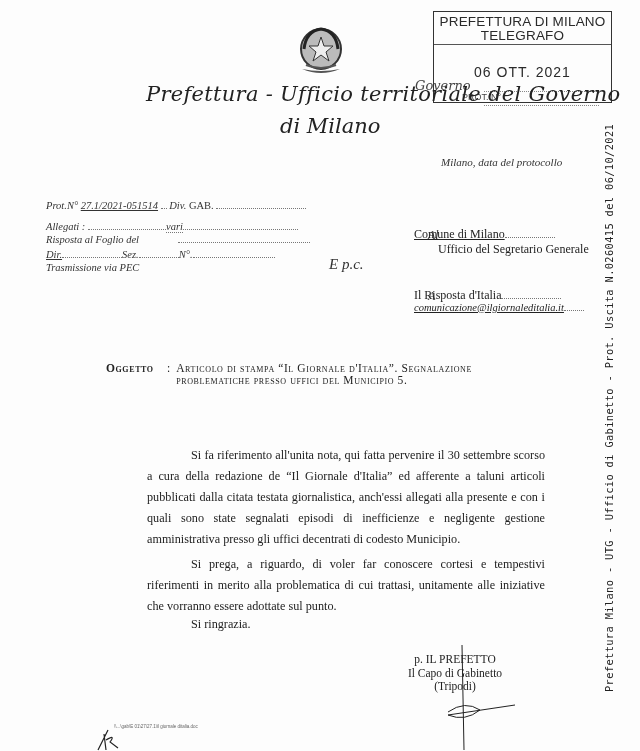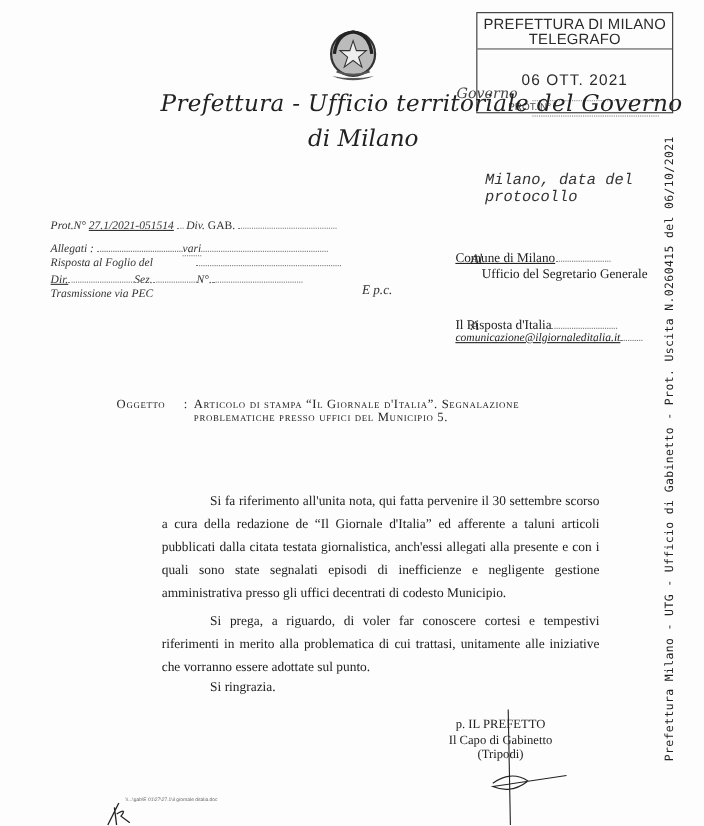--- a/index.html
+++ b/index.html
@@ -16,21 +16,21 @@
   .stamp .date { position:absolute; left:0; right:0; top:52px; text-align:center; font-family:"Liberation Sans", sans-serif; font-size:14px; color:#2a2a2a; letter-spacing:1px; }
   .stamp .prot { position:absolute; left:8px; top:80px; font-family:"Liberation Sans", sans-serif; font-size:9px; color:#444;padding-left:20px; }
   .stamp .dots1 { position:absolute; left:50px; right:12px; top:79px; border-top:1px dotted #888; }
   .stamp .dots2 { position:absolute; left:50px; right:12px; top:93px; border-top:1px dotted #888; }
   
   .emblem { left:294px; top:25px; width:54px; height:54px; }
   
   .script { font-family:"DejaVu Serif", serif; font-style:italic; color:#222; }
   .hdr1 { left:146px; top:82px; font-size:21px; letter-spacing:0.3px; }
   .hdr2 { left:280px; top:114px; font-size:21px; }
-  .small-it { font-family:Liberation Mono, monospace; font-style:italic; font-size:14px; color:#333; }
+  .small-it { font-family:Liberation Serif, serif; font-style:italic; font-size:11px; color:#333; }
   .place { left:441px; top:156px; }
   .meta { left:46px; font-family:"Liberation Serif", serif; font-style:italic; font-size:10.5px; color:#333; }
   .dotted { border-bottom:1px dotted #777; display:inline-block; }
   .u { text-decoration:underline; }
   .rec-label { font-family:"Liberation Serif", serif; font-style:italic; font-size:12px; color:#333;margin-left:48px; }
   .rec { font-family:"Liberation Serif", serif; font-size:12px; color:#222; }
   .subj { left:106px; top:362px; font-family:"Liberation Serif", serif; font-size:11.5px; color:#222; width:455px; }
   .sc { font-variant:small-caps; letter-spacing:0.6px; }
   .body-text { left:130px; width:432px; font-family:"Liberation Serif", serif; font-size:12.2px; line-height:21px; text-align:justify; color:#222; }
   .indent { text-indent:44px; margin:17px; }
@@ -79,40 +79,40 @@
   <span>Allegati :</span>
   <span class="dotted" style="width:78px;"></span><span class="dotted">vari</span><span class="dotted" style="width:115px;"></span>
 </div>
 <div class="abs meta" style="top:234px;">
   <span>Risposta al Foglio del</span>
   <span class="dotted" style="width:132px;margin-left:36px;"></span>
 </div>
 <div class="abs meta" style="top:249px;">
   <span class="u">Dir.</span><span class="dotted" style="width:60px;"></span><span>Sez.</span><span class="dotted" style="width:40px;"></span><span>N°.</span><span class="dotted" style="width:82px;"></span>
 </div>
-<div class="abs meta" style="left:329px;top:256px;font-size:12px;">E p.c.</div>
+<div class="abs meta" style="left:329px;top:256px;font-size:15px;">E p.c.</div>
 <div class="abs meta" style="top:262px;">Trasmissione via PEC</div>
 
 <div class="abs rec-label" style="left:380px;top:228px;">Al</div>
 <div class="abs rec" style="left:414px;top:227px;">
   <span class="u">Comune di Milano</span><span class="dotted" style="width:50px;"></span>
 </div>
 <div class="abs rec" style="left:438px;top:242px;">Ufficio del Segretario Generale</div>
 
 <div class="abs rec-label" style="left:380px;top:289px;">A</div>
 <div class="abs rec" style="left:414px;top:288px;">
   <span>Il Risposta d'Italia</span><span class="dotted" style="width:60px;"></span>
 </div>
 <div class="abs rec" style="left:414px;top:302px;font-style:italic;font-size:10.5px;">
   <span class="u">comunicazione@ilgiornaleditalia.it</span><span class="dotted" style="width:20px;"></span>
 </div>
 
 <div class="abs subj">
   <div style="display:flex;">
-    <span class="sc" style="font-weight:normal;width:61px;">Oggetto</span>
+    <span class="sc" style="font-weight:bold;width:61px;">Oggetto</span>
       <span style="margin-right:6px;">:</span>
     <div>
       <div class="sc">Articolo di stampa “Il Giornale d'Italia”. Segnalazione</div>
       <div class="sc">problematiche presso uffici del Municipio 5.</div>
     </div>
   </div>
 </div>
 
 <div class="abs body-text" style="top:428px;">
   <p class="indent">Si fa riferimento all'unita nota, qui fatta pervenire il 30 settembre scorso a cura della redazione de “Il Giornale d'Italia” ed afferente a taluni articoli pubblicati dalla citata testata giornalistica, anch'essi allegati alla presente e con i quali sono state segnalati episodi di inefficienze e negligente gestione amministrativa presso gli uffici decentrati di codesto Municipio.</p>

